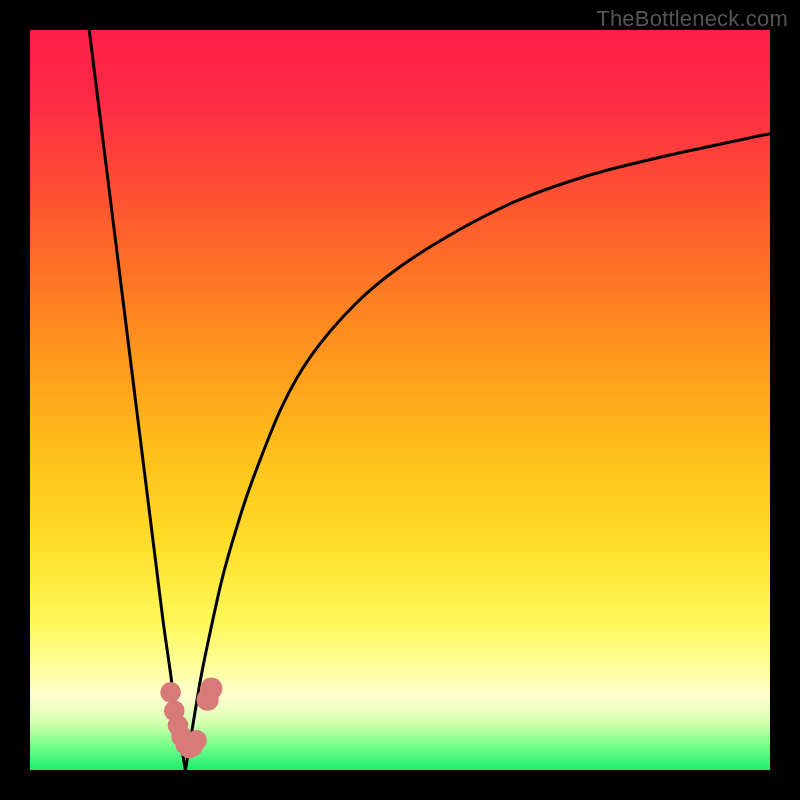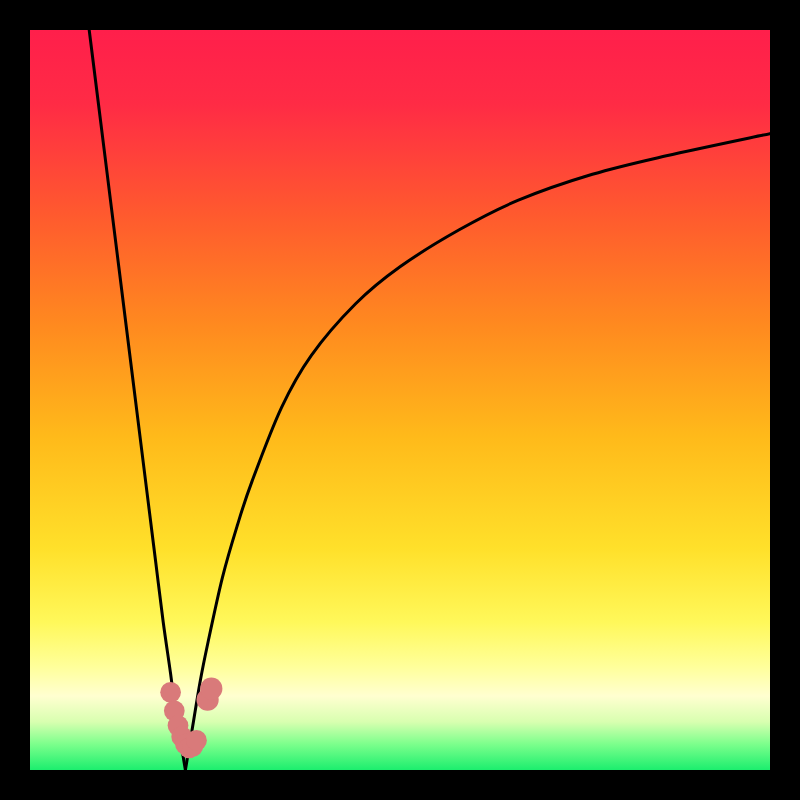--- a/index.html
+++ b/index.html
@@ -81,13 +81,14 @@
           <circle cx="151.70" cy="706.70" r="10.36" fill="#d97a7a"></circle>
           <circle cx="155.40" cy="714.10" r="10.36" fill="#d97a7a"></circle>
           <circle cx="159.10" cy="717.80" r="10.36" fill="#d97a7a"></circle>
           <circle cx="162.80" cy="716.32" r="10.36" fill="#d97a7a"></circle>
           <circle cx="166.50" cy="710.40" r="10.36" fill="#d97a7a"></circle>
           <circle cx="177.60" cy="669.70" r="11.10" fill="#d97a7a"></circle>
           <circle cx="181.30" cy="658.60" r="11.10" fill="#d97a7a"></circle>
         </g>
     </svg>
   </div>
+  <div class="watermark">TheBottleneck.com</div>
 </div>
 
 </body></html>

